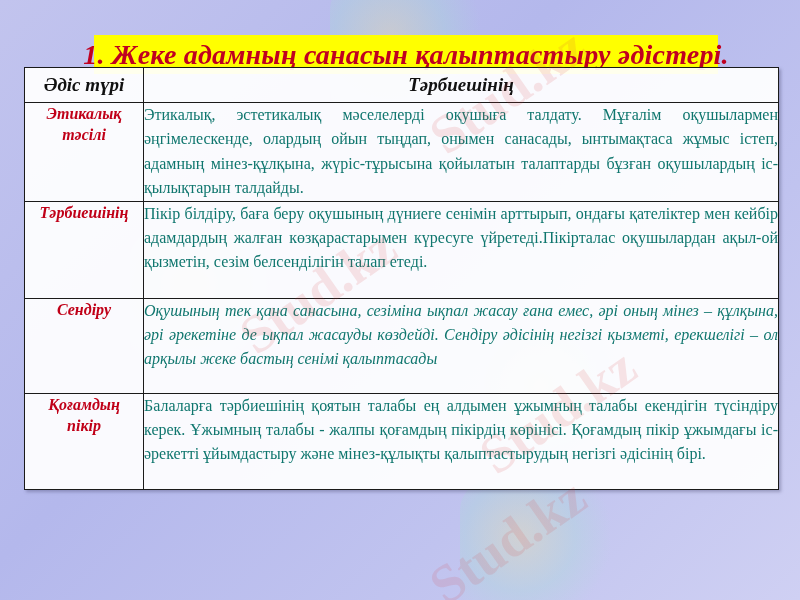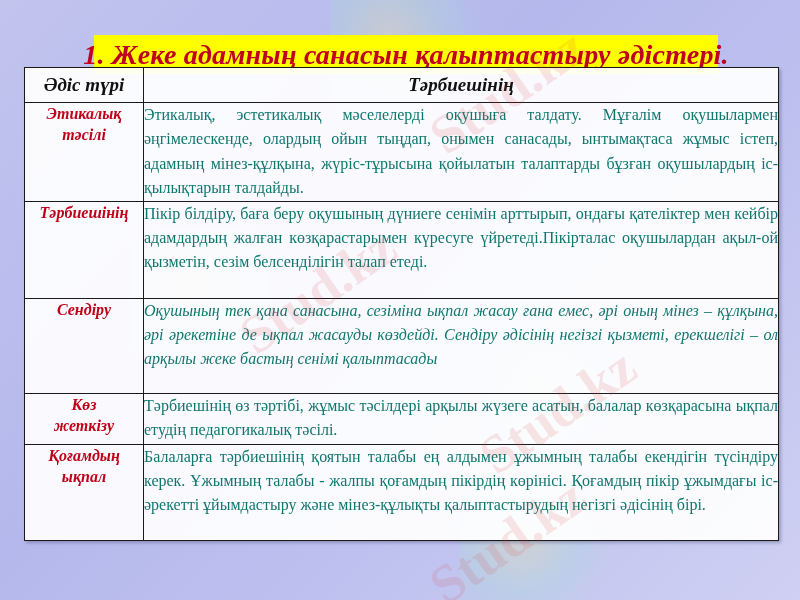--- a/index.html
+++ b/index.html
@@ -90,31 +90,24 @@
         <span>Тәрбиешінің</span>
       </td>
       <td class="desc">Пікір білдіру, баға беру оқушының дүниеге сенімін арттырып, ондағы қателіктер мен кейбір адамдардың жалған көзқарастарымен күресуге үйретеді.Пікірталас оқушылардан ақыл-ой қызметін, сезім белсенділігін талап етеді.</td>
     </tr>
     <tr class="r3">
       <td class="name">
         <span>Сендіру</span>
       </td>
       <td class="desc">Оқушының тек қана санасына, сезіміна ықпал жасау ғана емес, әрі оның мінез – құлқына, әрі әрекетіне де ықпал жасауды көздейді. Сендіру әдісінің негізгі қызметі, ерекшелігі – ол арқылы жеке бастың сенімі қалыптасады</td>
     </tr>
-    <tr class="r4">
-      <td class="name">
-        <span>Көз</span>
-        <span>жеткізу</span>
-      </td>
-      <td class="desc">Тәрбиешінің өз тәртібі, жұмыс тәсілдері арқылы жүзеге асатын, балалар көзқарасына ықпал етудің педагогикалық тәсілі.</td>
-    </tr>
     <tr class="r5">
       <td class="name">
         <span>Қоғамдың</span>
-        <span>ықпал</span>
+        <span>пікір</span>
       </td>
       <td class="desc">Балаларға тәрбиешінің қоятын талабы ең алдымен ұжымның талабы екендігін түсіндіру керек. Ұжымның талабы - жалпы қоғамдың пікірдің көрінісі. Қоғамдың пікір ұжымдағы іс-әрекетті ұйымдастыру және мінез-құлықты қалыптастырудың негізгі әдісінің бірі.</td>
     </tr>
   </tbody>
 </table>
 
 <div class="wm-text" style="left:420px; top:60px;">Stud.kz</div>
 <div class="wm-text" style="left:230px; top:260px;">Stud.kz</div>
 <div class="wm-text" style="left:470px; top:380px;">Stud.kz</div>
 <div class="wm-text" style="left:420px; top:510px;">Stud.kz</div>

